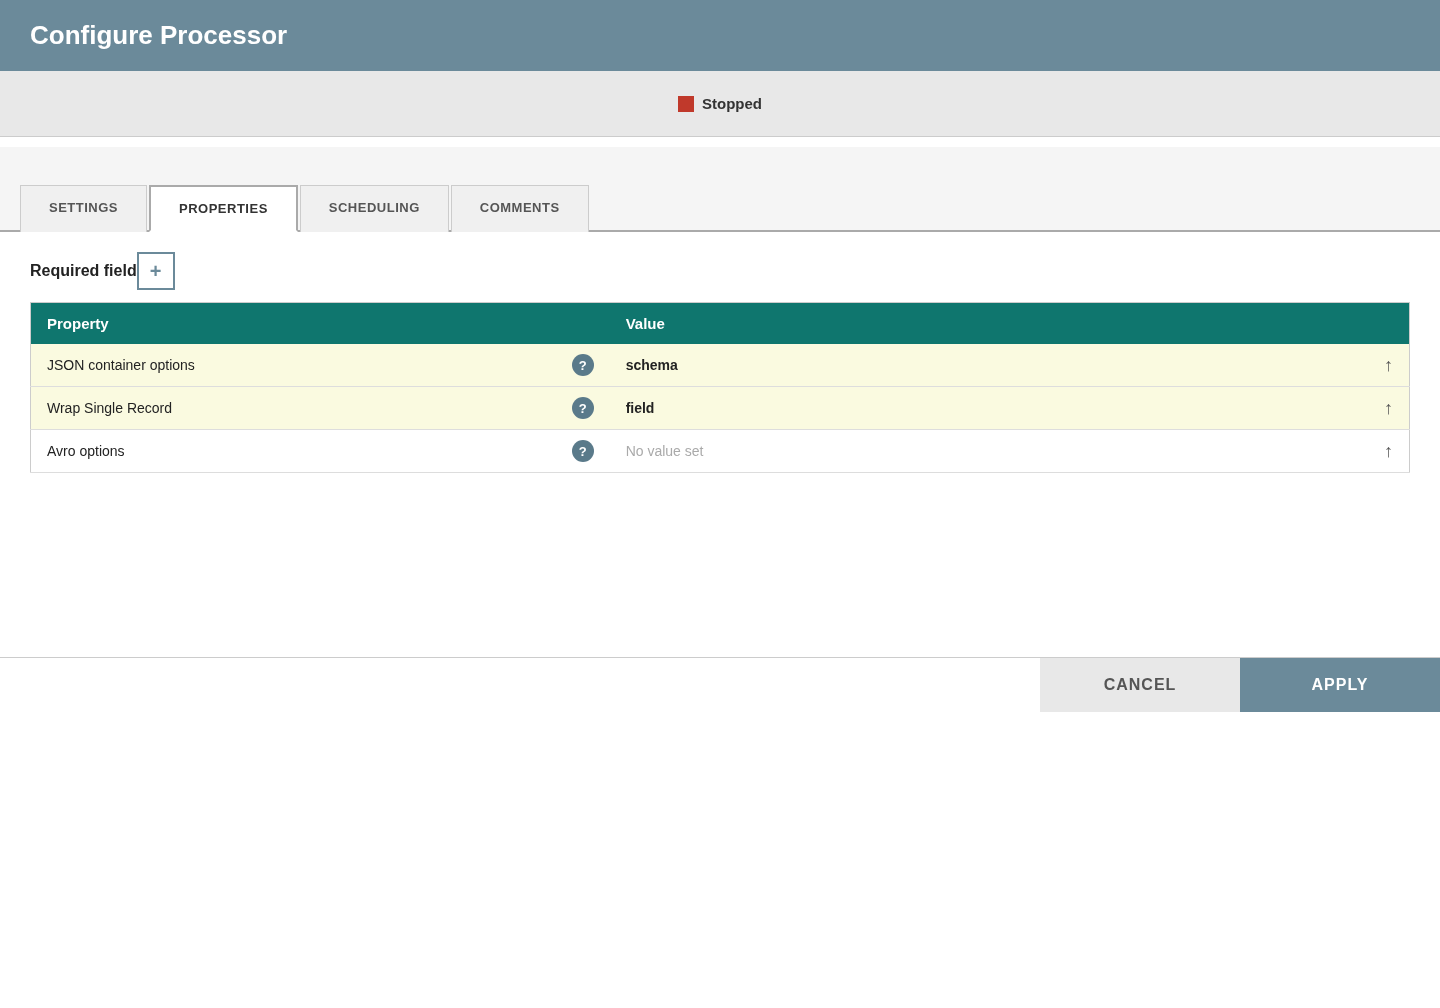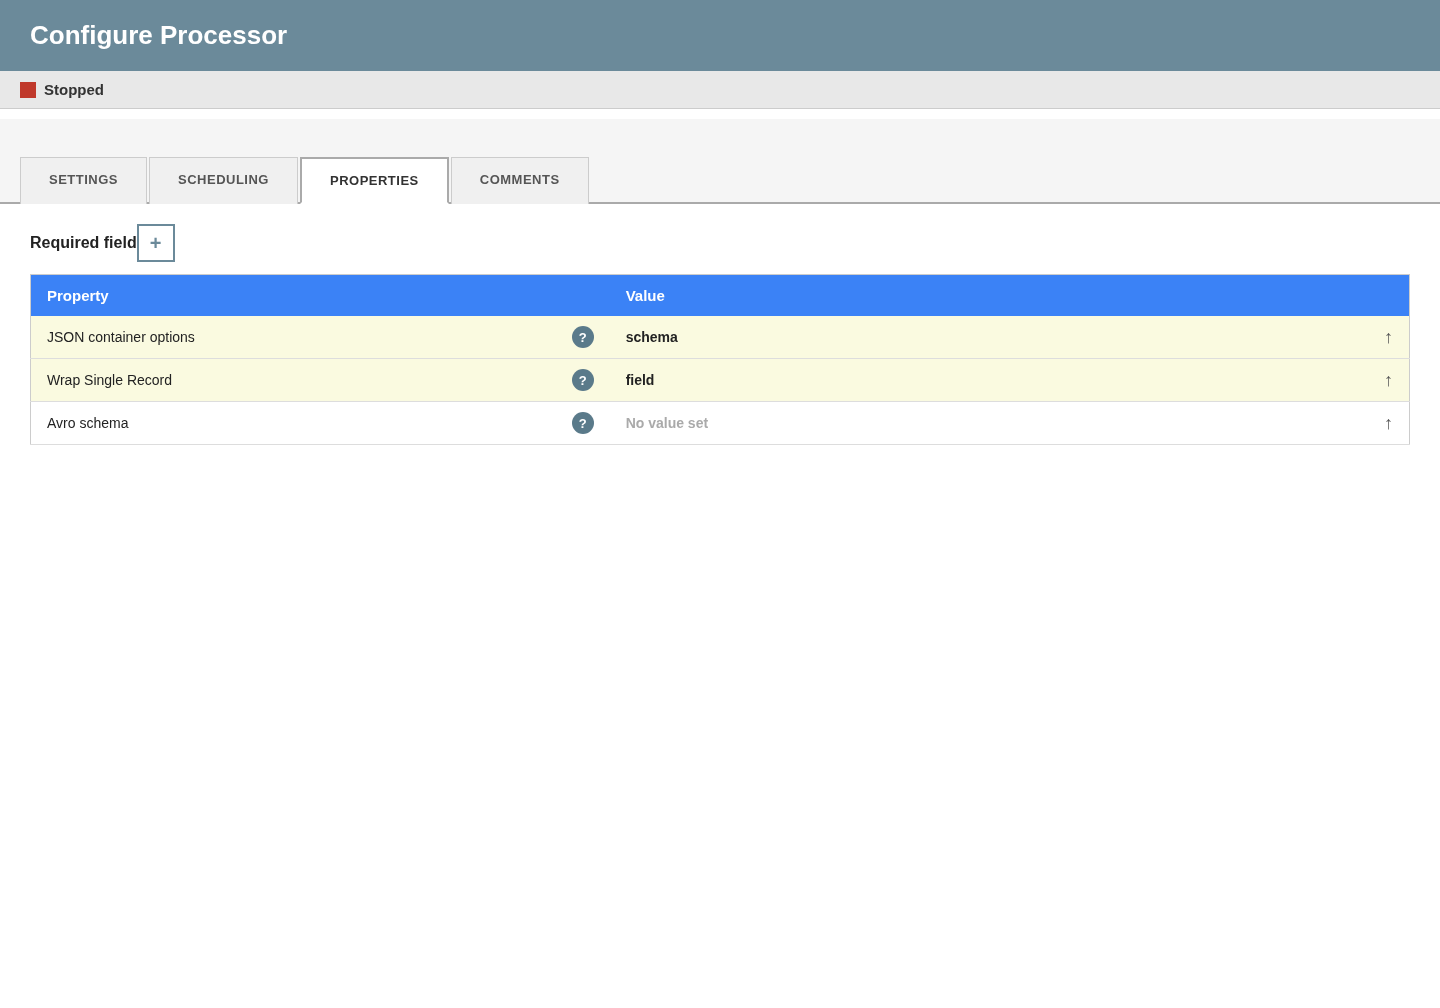--- a/index.html
+++ b/index.html
@@ -32,26 +32,27 @@
     }
 
     .dialog-title {
       color: #fff;
       font-size: 26px;
       font-weight: bold;
     }
 
     .status-bar {
       background: #e8e8e8;
-      padding: 10px 20px;
+      padding: 24px 20px;
       display: flex;
       align-items: center;
       gap: 8px;
       flex-shrink: 0;
       border-bottom: 1px solid #ccc;
+      justify-content: center;
     }
 
     .status-indicator {
       width: 16px;
       height: 16px;
       background: #c0392b;
       display: inline-block;
       flex-shrink: 0;
     }
 
@@ -129,21 +130,21 @@
       color: #6b8a9a;
     }
 
     .properties-table {
       width: 100%;
       border-collapse: collapse;
       border: 1px solid #ccc;
     }
 
     .table-header {
-      background: #3b82f6;
+      background: #0f766e;
       color: #fff;
     }
 
     .table-header th {
       padding: 12px 16px;
       text-align: left;
       font-size: 15px;
       font-weight: bold;
     }
 
@@ -203,21 +204,20 @@
       color: #222;
     }
 
     .required-row .value-cell {
       font-weight: bold;
     }
 
     .no-value {
       color: #aaa;
       font-style: normal;
-      font-weight: bold;
     }
 
     .action-cell {
       text-align: center;
       width: 50px;
     }
 
     .arrow-icon {
       font-size: 18px;
       color: #555;
@@ -269,25 +269,25 @@
 
   <div class="status-bar">
     <span class="status-indicator"></span>
     <span class="status-text">Stopped</span>
   </div>
 
   <div class="tabs-container">
     <div class="tab">
       <span>SETTINGS</span>
     </div>
+    <div class="tab active">
+      <span>PROPERTIES</span>
+    </div>
     <div class="tab">
       <span>SCHEDULING</span>
-    </div>
-    <div class="tab active">
-      <span>PROPERTIES</span>
     </div>
     <div class="tab">
       <span>COMMENTS</span>
     </div>
   </div>
 
   <div class="content-area">
 
     <div class="required-field-row">
       <span class="required-field-label">Required field</span>
@@ -326,31 +326,35 @@
           </td>
           <td class="value-cell">field</td>
           <td class="action-cell">
             <span class="arrow-icon">↑</span>
           </td>
         </tr>
 
         <tr class="table-row">
           <td>
             <div class="property-cell">
-              <span class="property-name">Avro schema</span>
+              <span class="property-name">Avro options</span>
               <span class="help-icon">?</span>
             </div>
           </td>
           <td class="value-cell">
             <span class="no-value">No value set</span>
           </td>
           <td class="action-cell">
             <span class="arrow-icon">↑</span>
           </td>
         </tr>
 
       </tbody>
     </table>
 
   </div>
 
+  <div class="dialog-footer">
+    <button class="footer-cancel">CANCEL</button>
+    <button class="footer-apply">APPLY</button>
+  </div>
 
 </div>
 
 </body></html>

